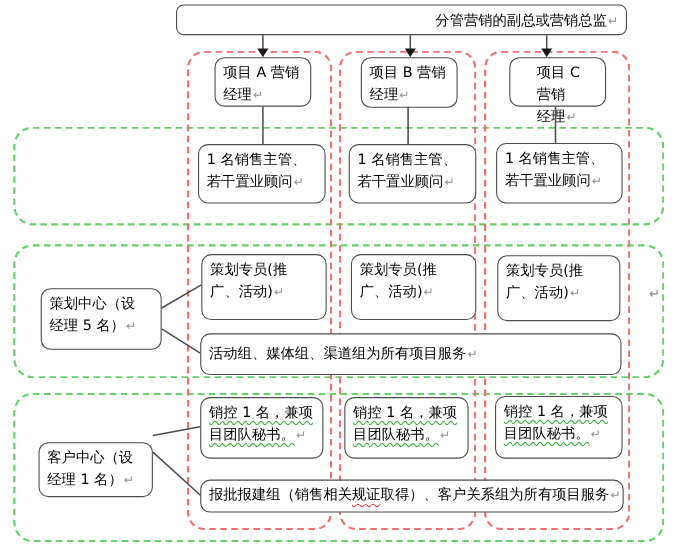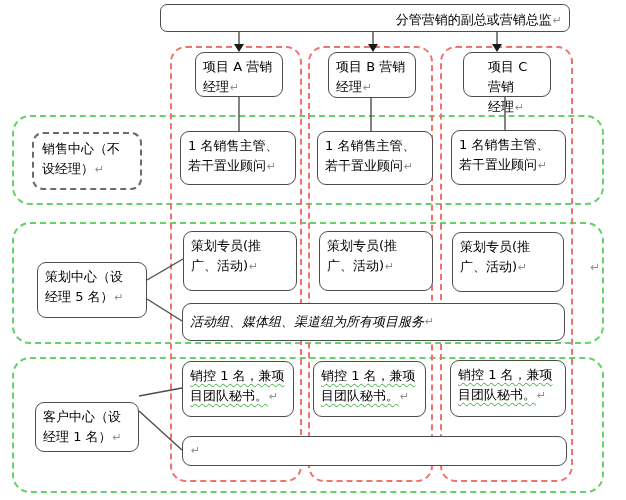--- a/index.html
+++ b/index.html
@@ -12,21 +12,21 @@
   .box{
     position:absolute;background:#fff;border:1.5px solid var(--box-border,#4d4d4d);
     border-radius:9px;box-sizing:border-box;font-size:13px;line-height:20px;
     padding:4px 7px;
   }
   .label-box{
     position:absolute;background:#fff;border:2px dashed var(--label-outline,#6b6b6b);
     border-radius:11px;box-sizing:border-box;font-size:13px;line-height:20px;padding:5px 8px;
   }
   .title-box{border-radius:7px;text-align:center;padding-top:5px;}
-  .note-box{display:flex;align-items:center;white-space:nowrap;font-style:italic;}
+  .note-box{display:flex;align-items:center;white-space:nowrap;}
   .txt{white-space:pre-line;}
   .pilcrow{color:#8f8f8f;font-size:11px;padding-left:1px;}
   .floating-mark{position:absolute;font-size:12px;color:#8f8f8f;}
   .wavy-green{text-decoration:underline;text-decoration-style:wavy;text-decoration-color:#3fae3f;text-decoration-thickness:1px;text-underline-offset:3px;}
   .wavy-red{text-decoration:underline;text-decoration-style:wavy;text-decoration-color:#e03a3a;text-decoration-thickness:1px;text-underline-offset:3px;}
   svg.connectors{position:absolute;left:0;top:0;pointer-events:none;}
   .z1{z-index:1}.z2{z-index:2}.z3{z-index:3}.z4{z-index:4}
 </style>
 </head>
 <body style="--column-outline: #f0716e; --row-outline: #66d06a; --label-outline: #6b6b6b; --box-border: #4d4d4d;">
@@ -51,24 +51,20 @@
   </div>
   <div class="box z3" style="left:328px;top:52px;width:88px;height:46px;">
     <span class="txt">项目 B 营销
 经理</span><span class="pilcrow">↵</span>
   </div>
   <div class="box z3" style="left:463px;top:52px;width:88px;height:45px;padding-left:24px;">
     <span class="txt">项目 C 营销
 经理</span><span class="pilcrow">↵</span>
   </div>
 
-  <div class="label-box z3" style="left:32px;top:132px;width:110px;height:58px;">
-    <span class="txt">销售中心（不
-设经理）</span><span class="pilcrow">↵</span>
-  </div>
   <div class="box z3" style="left:180px;top:131px;width:116px;height:54px;">
     <span class="txt">1 名销售主管、
 若干置业顾问</span><span class="pilcrow">↵</span>
   </div>
   <div class="box z3" style="left:317px;top:131px;width:116px;height:54px;">
     <span class="txt">1 名销售主管、
 若干置业顾问</span><span class="pilcrow">↵</span>
   </div>
   <div class="box z3" style="left:451px;top:130px;width:115px;height:55px;">
     <span class="txt">1 名销售主管、
@@ -106,20 +102,21 @@
   </div>
   <div class="box z3" style="left:313px;top:361px;width:113px;height:56px;">
     <span class="txt wavy-green">销控 1 名，兼项
 目团队秘书。</span><span class="pilcrow">↵</span>
   </div>
   <div class="box z3" style="left:450px;top:360px;width:116px;height:57px;">
     <span class="txt wavy-green">销控 1 名，兼项
 目团队秘书。</span><span class="pilcrow">↵</span>
   </div>
   <div class="box note-box z3" style="left:182px;top:436px;width:385px;height:30px;">
+    <span><span>报批报建组（销售相关</span><span class="wavy-red">规证</span><span>取得）、客户关系组为所有项目服务</span></span>
       <span class="pilcrow">↵</span>
   </div>
 
   <span class="floating-mark z3" style="left:590px;top:260px;">↵</span>
 
   <svg class="connectors z4" width="626" height="500" viewBox="0 0 626 500">
     <g stroke="#4d4d4d" stroke-width="1.4" fill="none">
       <line x1="239" y1="32" x2="239" y2="45"></line>
       <line x1="373" y1="32" x2="373" y2="45"></line>
       <line x1="497" y1="32" x2="497" y2="45"></line>

